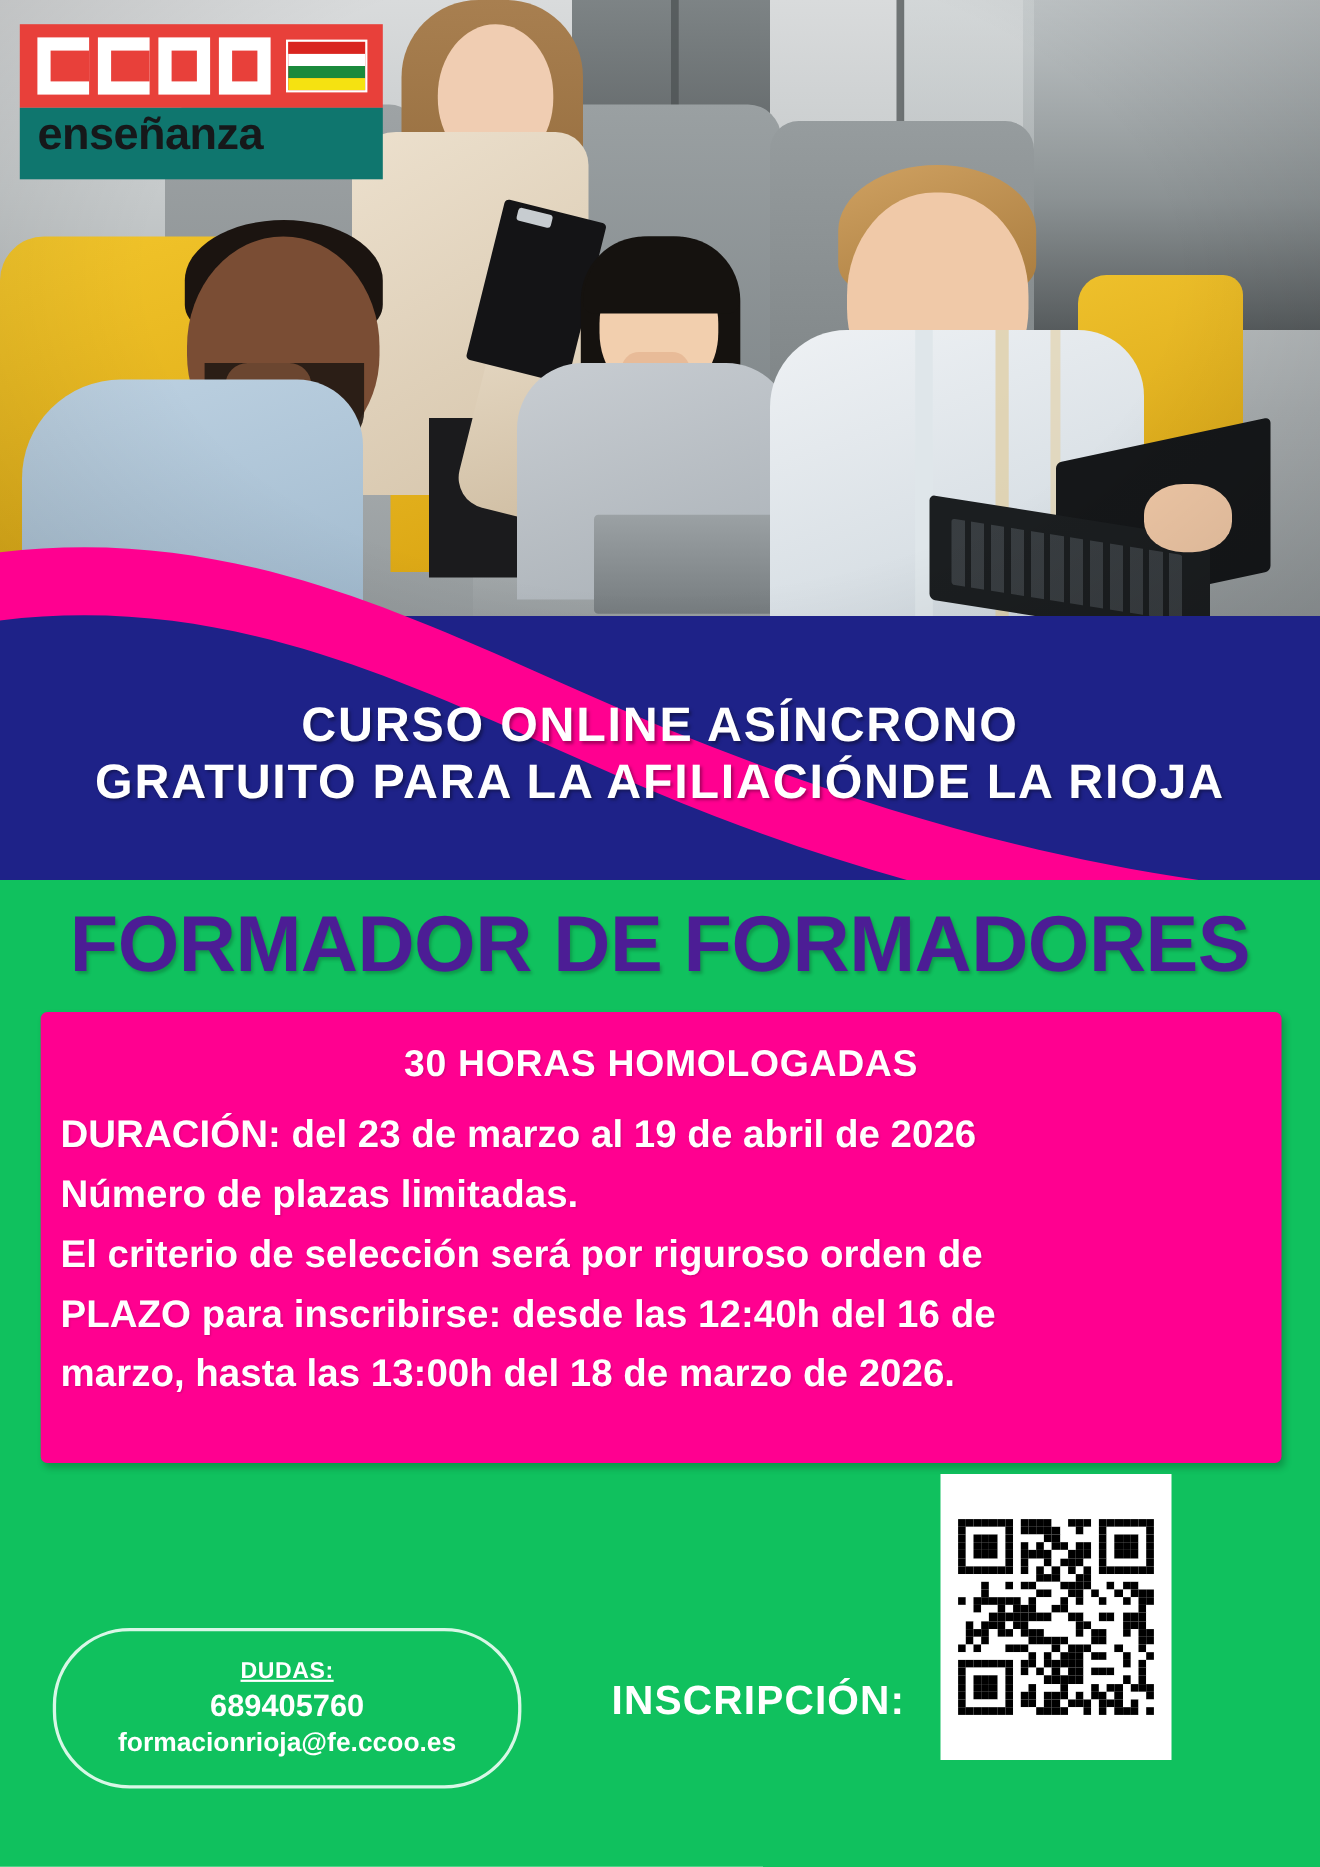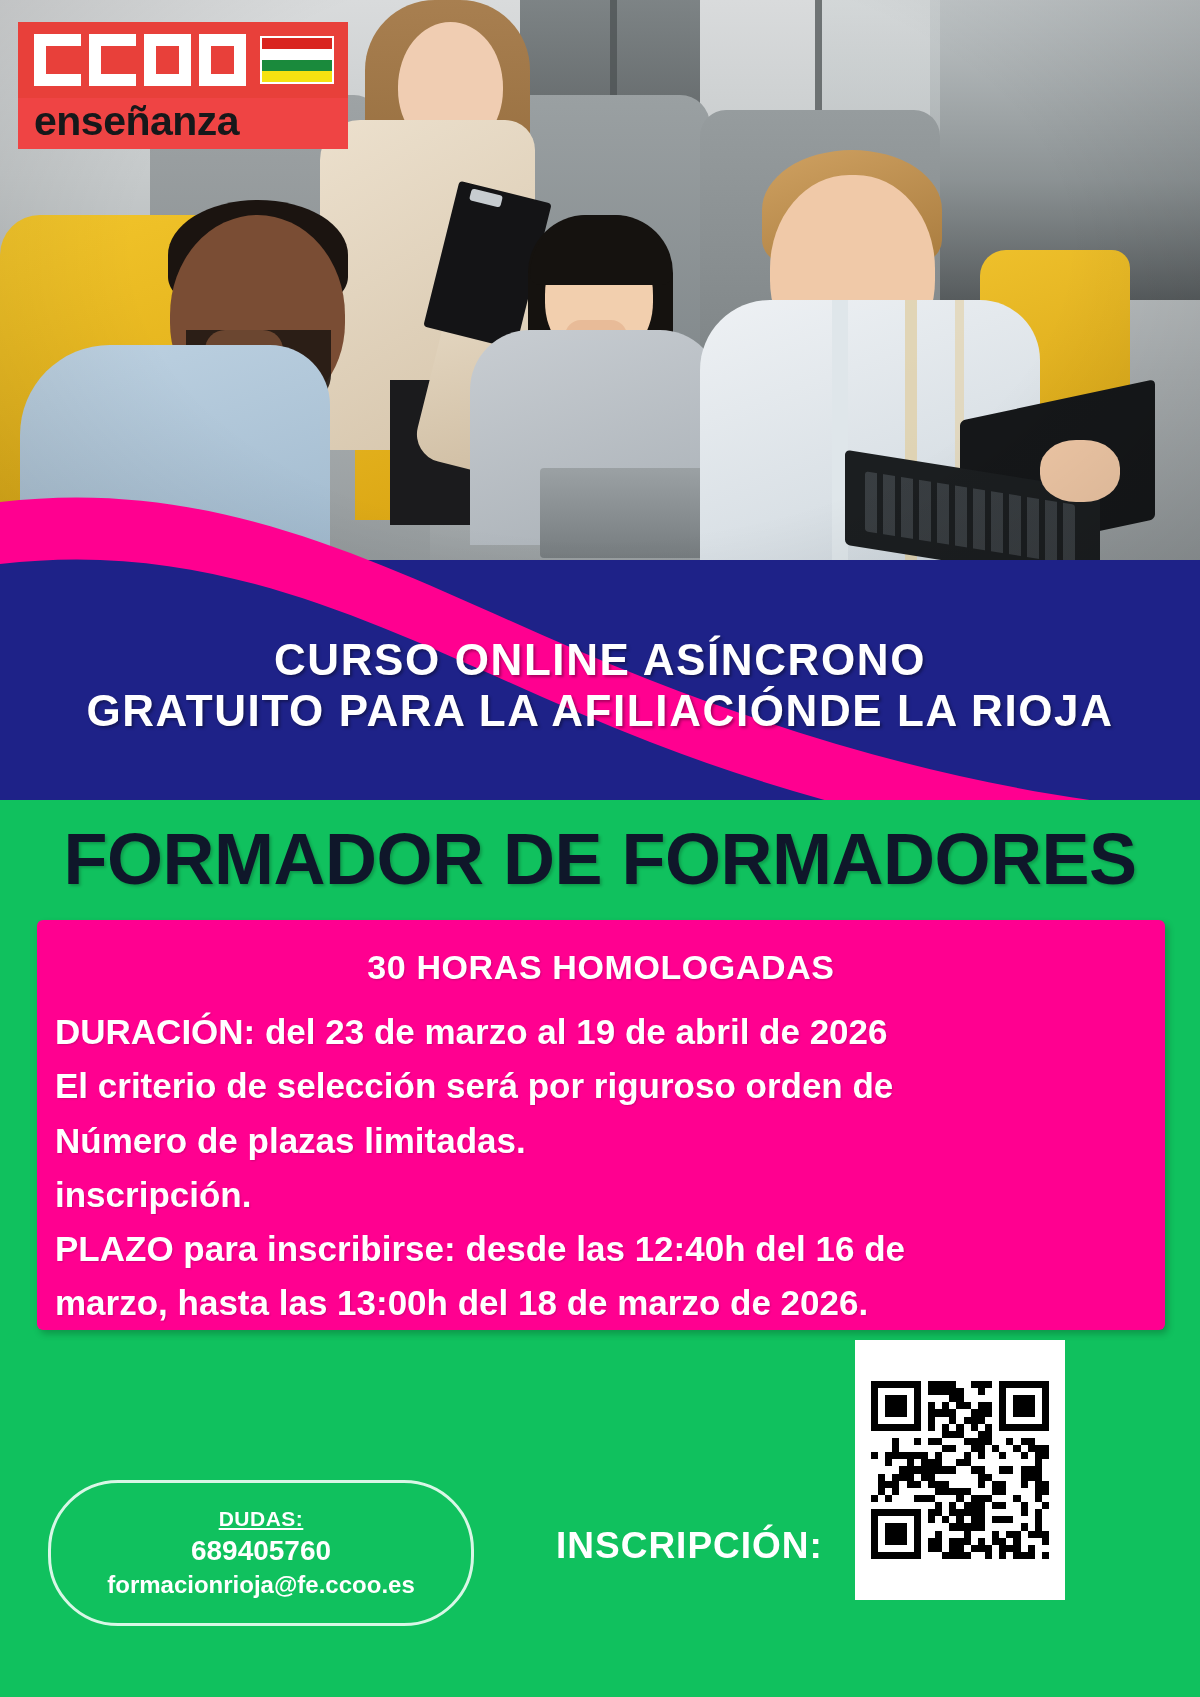--- a/index.html
+++ b/index.html
@@ -240,23 +240,23 @@
   .rioja-flag{
     width:72px; height:44px; border:2px solid #ffffff; display:flex; flex-direction:column;
     overflow:hidden;
   }
   .rioja-flag i{display:block; width:100%;}
   .f-red{height:25%; background:#d9241f;}
   .f-white{height:25%; background:#ffffff;}
   .f-green{height:25%; background:#1a8a3c;}
   .f-yellow{height:25%; background:#f5e211;}
   .logo-word{
-    background:#ef4444; color:#16181a;
+    background:#0f766e; color:#16181a;
     font-size:41px; font-weight:700; letter-spacing:-.5px;
-    padding:2px 16px 6px 16px;
+    padding:2px 16px 20px 16px;
     line-height:1.05;
   }
 
   
   .wave{
     position:absolute; left:0; top:380px; width:1200px; height:420px; z-index:20;
   }
   .wave svg{display:block; width:100%; height:100%;}
 
   
@@ -273,21 +273,21 @@
   }
   .blue-title .l2{display:block;}
 
   
   .green-section{
     position:absolute; left:0; top:800px; width:1200px; height:897px;
     background:#10c15e; z-index:12;
   }
   .course-title{
     position:absolute; left:0; top:818px; width:1200px; z-index:30;
-    text-align:center; color:#0f172a;
+    text-align:center; color:#4c1d95;
     font-size:72px; font-weight:700; letter-spacing:-.5px;
     text-shadow:2px 2px 3px rgba(0,0,0,.20);
   }
 
   
   .pink-box{
     position:absolute; left:37px; top:920px; width:1128px; height:410px;
     background:#ff0090; z-index:30;
     border-radius:6px;
     box-shadow:3px 4px 7px rgba(0,0,0,.22);
@@ -429,23 +429,22 @@
   </div>
 
   <div class="green-section"></div>
 
   <div class="course-title">FORMADOR DE FORMADORES</div>
 
   <div class="pink-box">
     <div class="hours">30 HORAS HOMOLOGADAS</div>
     <div class="pink-lines">
       <p>DURACIÓN: del 23 de marzo al 19 de abril de 2026</p>
+      <p>Número de plazas limitadas.</p>
       <p>El criterio de selección será por riguroso orden de</p>
-      <p>Número de plazas limitadas.</p>
-      <p>inscripción.</p>
       <p>PLAZO para inscribirse: desde las 12:40h del 16 de</p>
       <p>marzo, hasta las 13:00h del 18 de marzo de 2026.</p>
     </div>
   </div>
 
   <div class="contact-oval">
     <div class="c1">DUDAS:</div>
     <div class="c2">689405760</div>
     <div class="c3">formacionrioja@fe.ccoo.es</div>
   </div>

